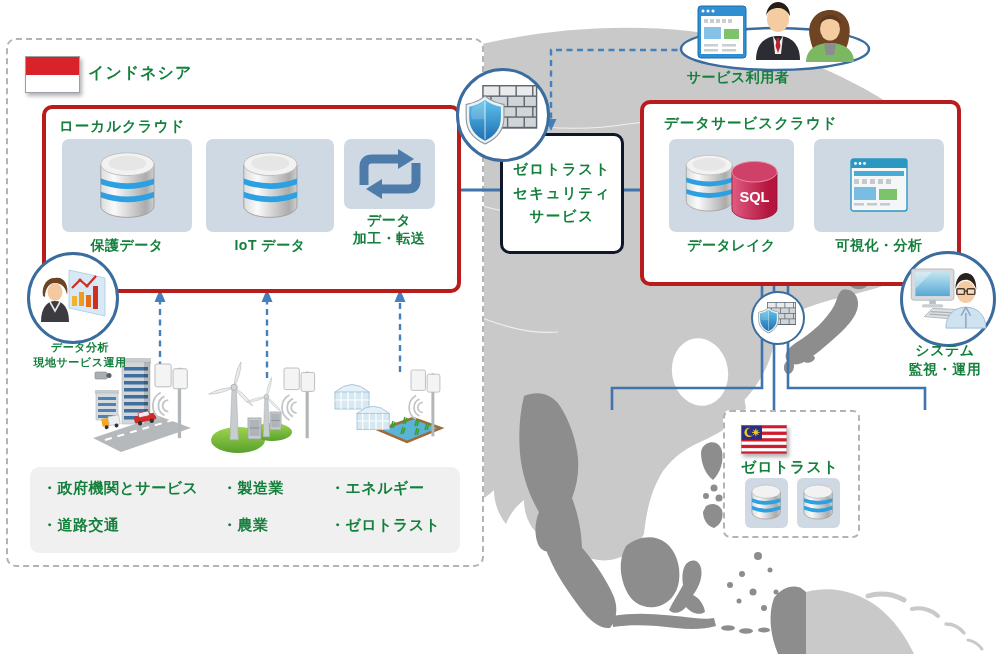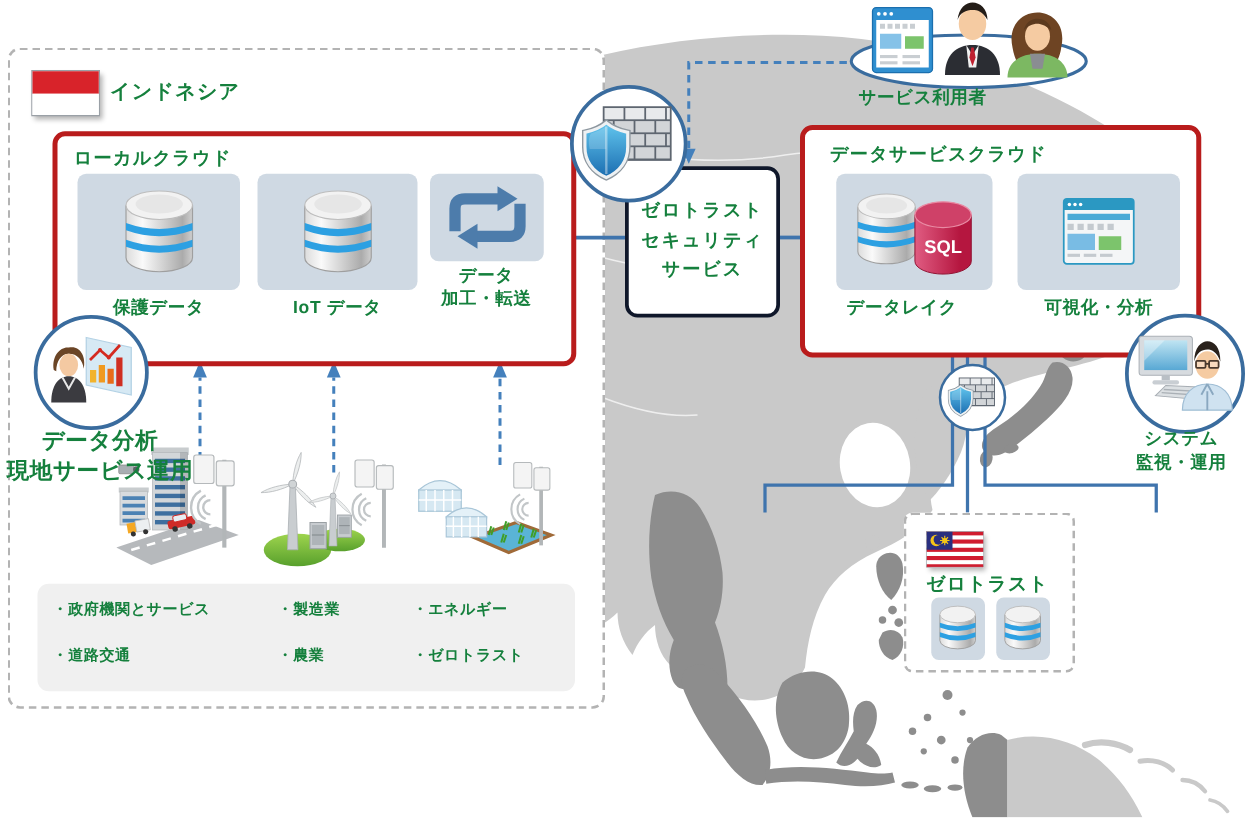--- a/index.html
+++ b/index.html
@@ -12,23 +12,23 @@
             border:2px dashed #b3b3b3;border-radius:10px;z-index:1;}
   .cloud-box{position:absolute;background:#fff;border:4px solid #b91c1c;border-radius:10px;z-index:3;}
   .zt-box{position:absolute;left:500px;top:133px;width:118px;height:115px;background:#fff;
           border:3px solid #0f172a;border-radius:10px;z-index:3;display:flex;align-items:center;justify-content:center;}
   .box-title{position:absolute;font-weight:bold;font-size:14.5px;letter-spacing:1px;white-space:nowrap;}
   .panel{position:absolute;background:#cfd9e3;border-radius:7px;}
   .plabel{position:absolute;font-weight:bold;font-size:14px;text-align:center;letter-spacing:.5px;white-space:nowrap;}
   .pre{white-space:pre-line;}
   .circle{position:absolute;background:#fff;border:3px solid #3a6c9e;border-radius:50%;z-index:4;
           display:flex;align-items:center;justify-content:center;}
-  .clabel{position:absolute;font-weight:bold;font-size:18px;text-align:center;line-height:1.35;z-index:4;letter-spacing:.5px;}
+  .clabel{position:absolute;font-weight:bold;font-size:11px;text-align:center;line-height:1.35;z-index:4;letter-spacing:.5px;}
   .industries{position:absolute;left:30px;top:467px;width:430px;height:86px;background:#f0f0f0;border-radius:9px;z-index:3;}
-  .ind-item{position:absolute;font-weight:bold;font-size:12px;white-space:nowrap;letter-spacing:.5px;}
+  .ind-item{position:absolute;font-weight:bold;font-size:15px;white-space:nowrap;letter-spacing:.5px;}
   .zt-text{font-weight:bold;font-size:14.5px;text-align:center;line-height:1.65;letter-spacing:1.5px;}
   .country-box{position:absolute;top:410px;height:124px;background:#fff;border:2px dashed #b3b3b3;border-radius:7px;z-index:3;}
   .c-flag{position:absolute;left:16px;top:13px;z-index:2;box-shadow:2px 3px 4px rgba(0,0,0,.3);}
   .c-label{position:absolute;left:16px;top:46px;font-weight:bold;font-size:15px;white-space:nowrap;letter-spacing:1px;}
   .c-panel{position:absolute;top:66px;width:43px;height:50px;background:#cfd9e3;border-radius:6px;}
   .flag-id{position:absolute;left:25px;top:56px;width:53px;height:35px;z-index:3;
            border:1px solid #9aa0a6;box-shadow:2px 3px 4px rgba(0,0,0,.3);}
   .flag-id .t{position:absolute;left:0;top:0;width:100%;height:50%;background:#d8232a;}
   .flag-id .b{position:absolute;left:0;top:50%;width:100%;height:50%;background:#fff;}
   .title-lg{position:absolute;font-weight:bold;font-size:16px;letter-spacing:1px;z-index:3;white-space:nowrap;}
@@ -485,21 +485,21 @@
   <div class="box-title" style="left:20px;top:10px">データサービスクラウド</div>
   <div class="panel" style="left:25px;top:35px;width:125px;height:93px">
     <svg width="125" height="93" viewBox="0 0 125 93">
       <use href="#db" transform="translate(14,13) scale(0.82)"></use>
       <g transform="translate(60,20) scale(0.98)">
         <use href="#sqldb"></use>
         <text x="26" y="44" text-anchor="middle" font-family="Liberation Sans, DejaVu Sans, sans-serif" font-size="15" font-weight="bold" fill="#ffffff">SQL</text>
       </g>
     </svg>
   </div>
-  <div class="plabel" style="left:15px;top:133px;width:125px">データレイク</div>
+  <div class="plabel" style="left:25px;top:133px;width:125px">データレイク</div>
   <div class="panel" style="left:170px;top:35px;width:130px;height:93px">
     <svg width="130" height="93">
           <use href="#browserViz" transform="translate(37,20)"></use>
         </svg>
   </div>
   <div class="plabel" style="left:165px;top:133px;width:140px">可視化・分析</div>
 </div>
 
 <div class="circle" style="left:751px;top:291px;width:50px;height:50px;border-width:2.5px">
   <svg width="40" height="36" viewBox="0 0 40 36">

